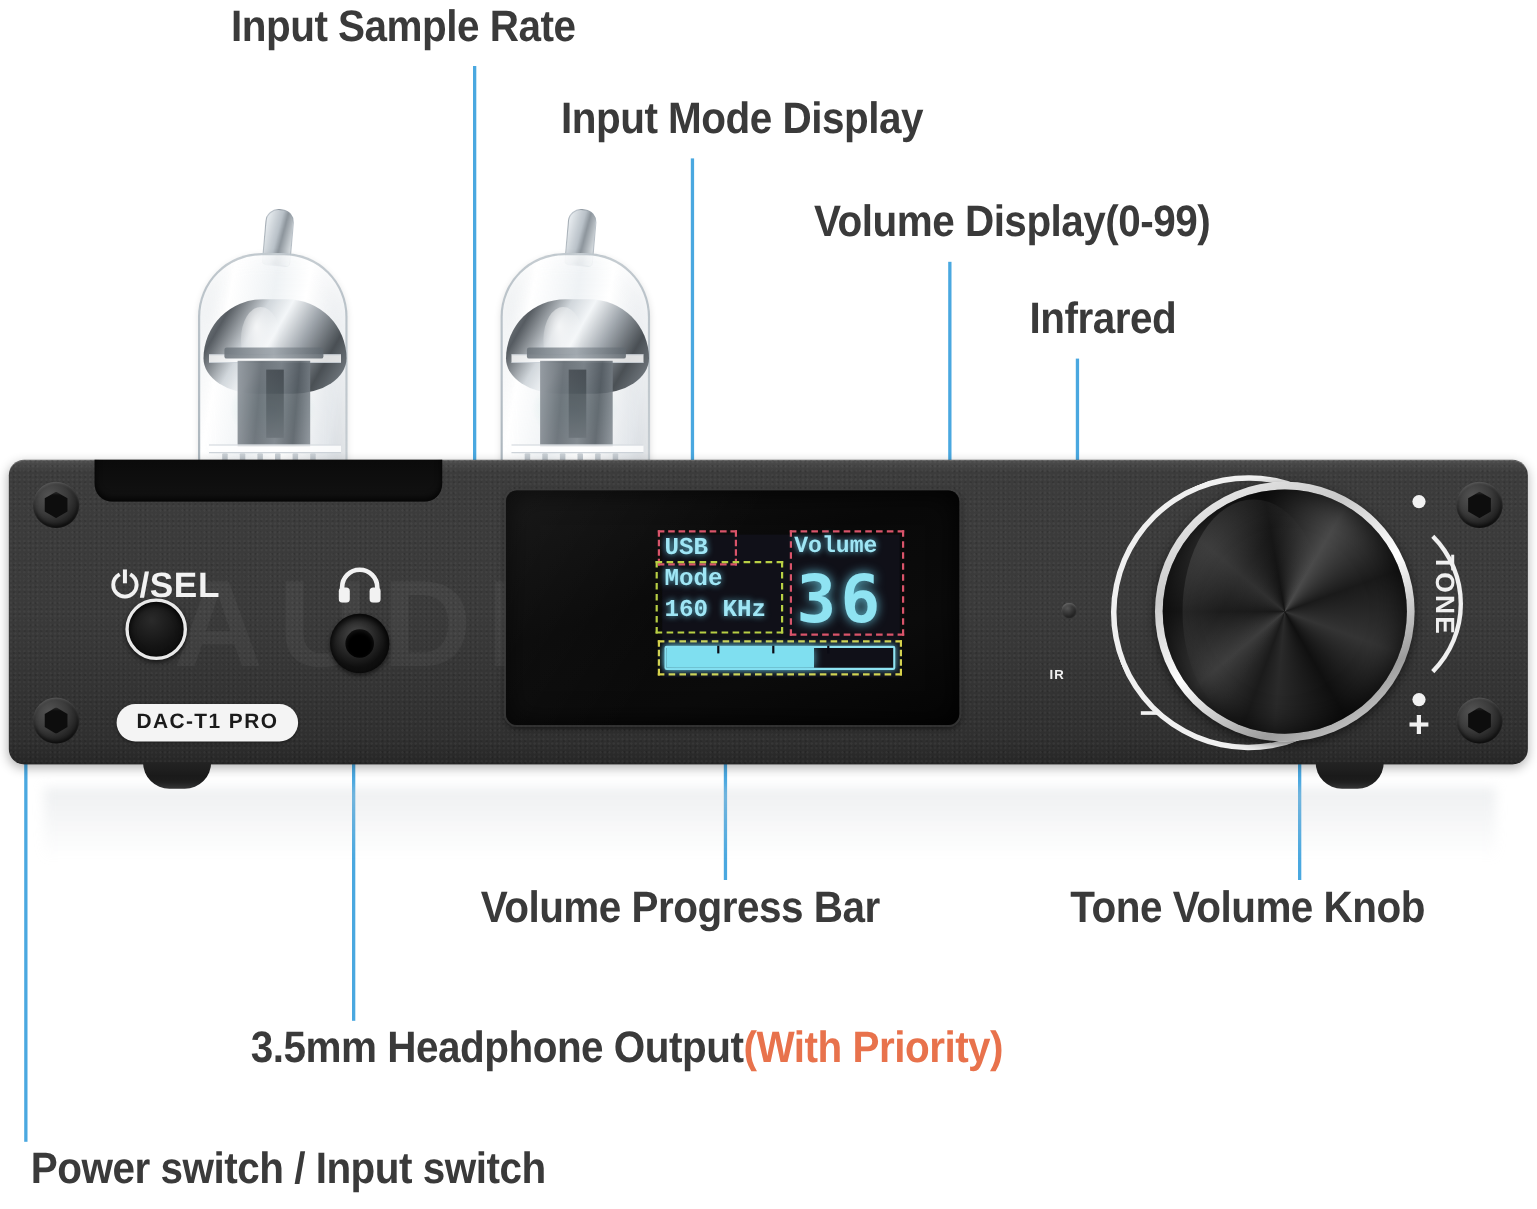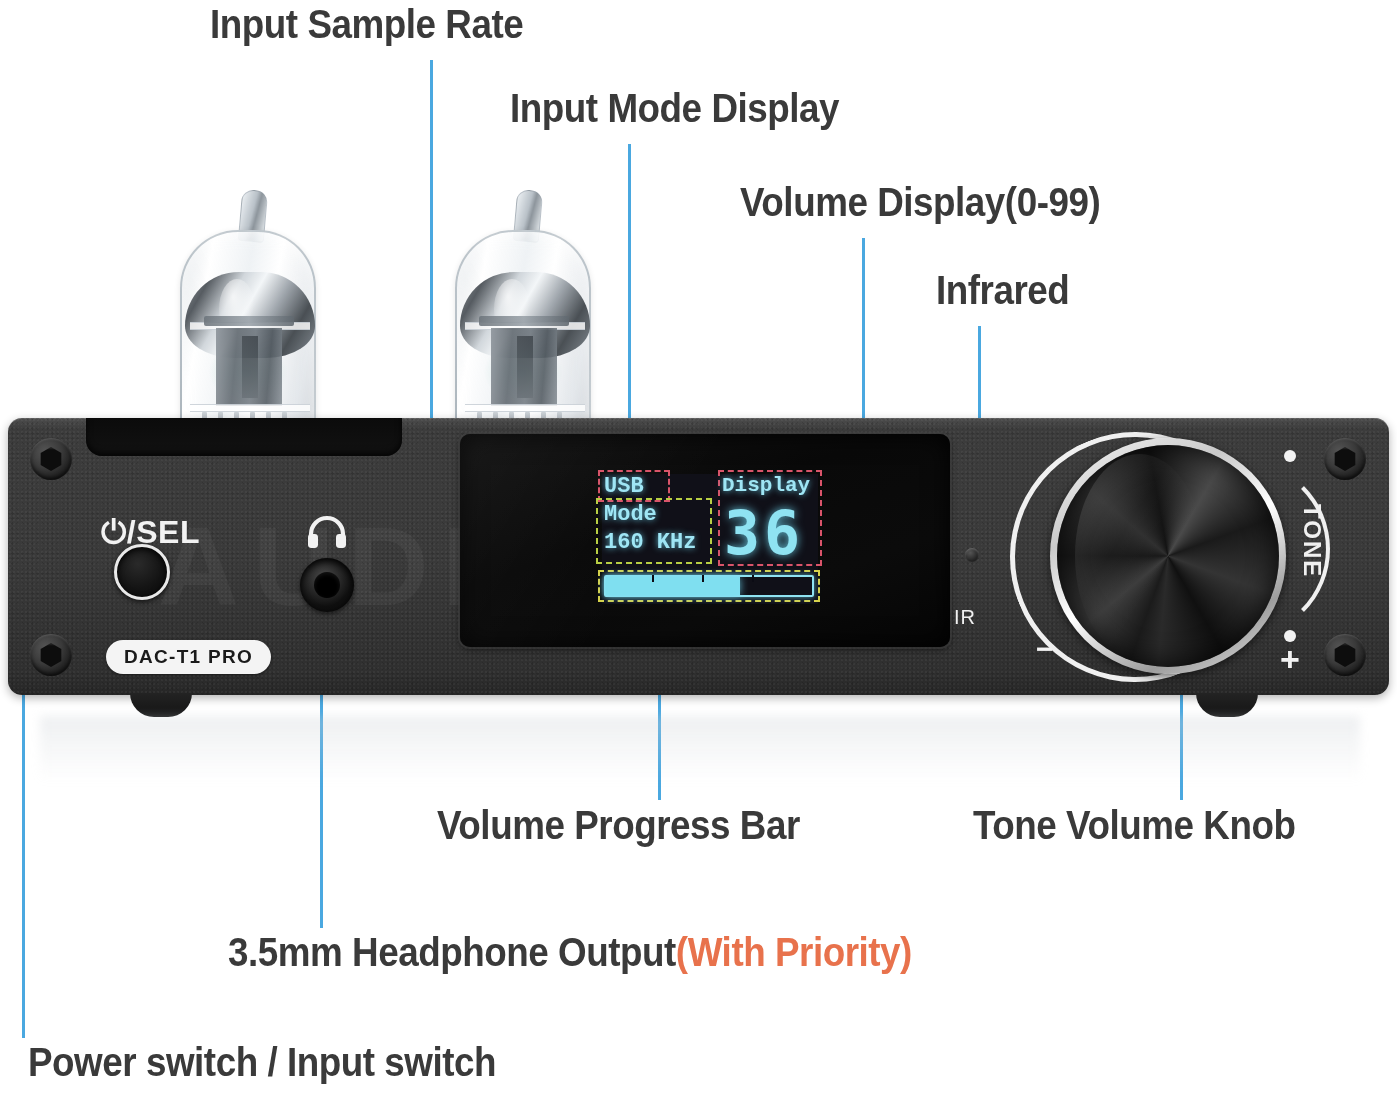--- a/index.html
+++ b/index.html
@@ -174,21 +174,21 @@
     position:absolute; height:34px; padding:0 18px;
     border-radius:17px; background:#f4f4f4; color:#1b1b1b;
     font-size:19px; font-weight:700; letter-spacing:1.3px;
     display:flex; align-items:center; justify-content:center;
     font-family:"Liberation Sans", sans-serif;
     box-shadow:0 1px 3px rgba(0,0,0,.45);
   }
 
   
   .panel {
-    position:absolute; left:452px; top:16px; width:490px; height:213px;
+    position:absolute; left:452px; top:28px; width:412px; height:213px;
     border-radius:10px;
     background:linear-gradient(160deg,#121212 0%, #090909 40%, #0b0b0b 70%, #050505 100%);
     box-shadow: inset 0 0 26px rgba(0,0,0,.95), 0 0 0 2px rgba(70,70,70,.5), 0 2px 6px rgba(0,0,0,.6);
     overflow:hidden;
   }
   .panel .gloss {
     position:absolute; left:-20%; top:-40%; width:90%; height:200%;
     background:linear-gradient(115deg, rgba(255,255,255,.055), rgba(255,255,255,0) 60%);
     transform:rotate(8deg);
   }
@@ -224,21 +224,21 @@
     background:#7fdff0; box-shadow:0 0 8px rgba(110,215,240,.8);
   }
   .pbar-tick { position:absolute; top:-2px; width:2px; background:#0b0b14; }
 
   .ir-dot {
     position:absolute; width:14px; height:14px; border-radius:50%;
     background:radial-gradient(circle at 38% 34%, #555 0%, #262626 60%, #111 100%);
     box-shadow: inset 0 1px 2px rgba(255,255,255,.25);
   }
   .ir-text {
-    position:absolute; color:#f0f0f0; font-weight:400; font-size:20px;
+    position:absolute; color:#f0f0f0; font-weight:700; font-size:12px;
     letter-spacing:1px; font-family:"Liberation Sans", sans-serif;
   }
 
   
   .knob-arc {
     position:absolute; width:250px; height:250px; border-radius:50%;
     border:5px solid transparent;
     border-left-color:#f0f0f0; border-top-color:#f0f0f0; border-bottom-color:#f0f0f0;
     transform:rotate(-22deg);
   }
@@ -422,21 +422,21 @@
 
         <div class="dash-red" style="left:-4px;  top:-4px;  width:72px;  height:32px;"></div>
         <div class="dash-red" style="left:116px; top:-4px;  width:104px; height:96px;"></div>
         <div class="dash-grn" style="left:-6px;  top:24px;  width:116px; height:66px;"></div>
         <div class="dash-yel" style="left:-4px;  top:96px;  width:222px; height:32px;"></div>
 
         <div class="oled-txt" style="left:2px; top:0px; font-size:22px;">USB</div>
         <div class="oled-txt" style="left:2px; top:28px; font-size:22px;">Mode</div>
         <div class="oled-txt" style="left:2px; top:56px; font-size:22px;">160 KHz</div>
 
-        <div class="oled-txt" style="left:120px; top:0px; font-size:21px;">Display</div>
+        <div class="oled-txt" style="left:120px; top:0px; font-size:21px;">Volume</div>
         <div class="seg" style="left:122px; top:24px; font-size:60px;">36</div>
 
         <div class="pbar-outer" style="left:2px; top:101px; width:210px; height:22px;">
           <div class="pbar-fill" id="pbar-fill" style="width: 65%;"></div>
           <div class="pbar-tick" style="left:46px;  height:7px;"></div>
           <div class="pbar-tick" style="left:96px;  height:7px;"></div>
           <div class="pbar-tick" style="left:146px; height:7px;"></div>
         </div>
       </div>
     </div>

